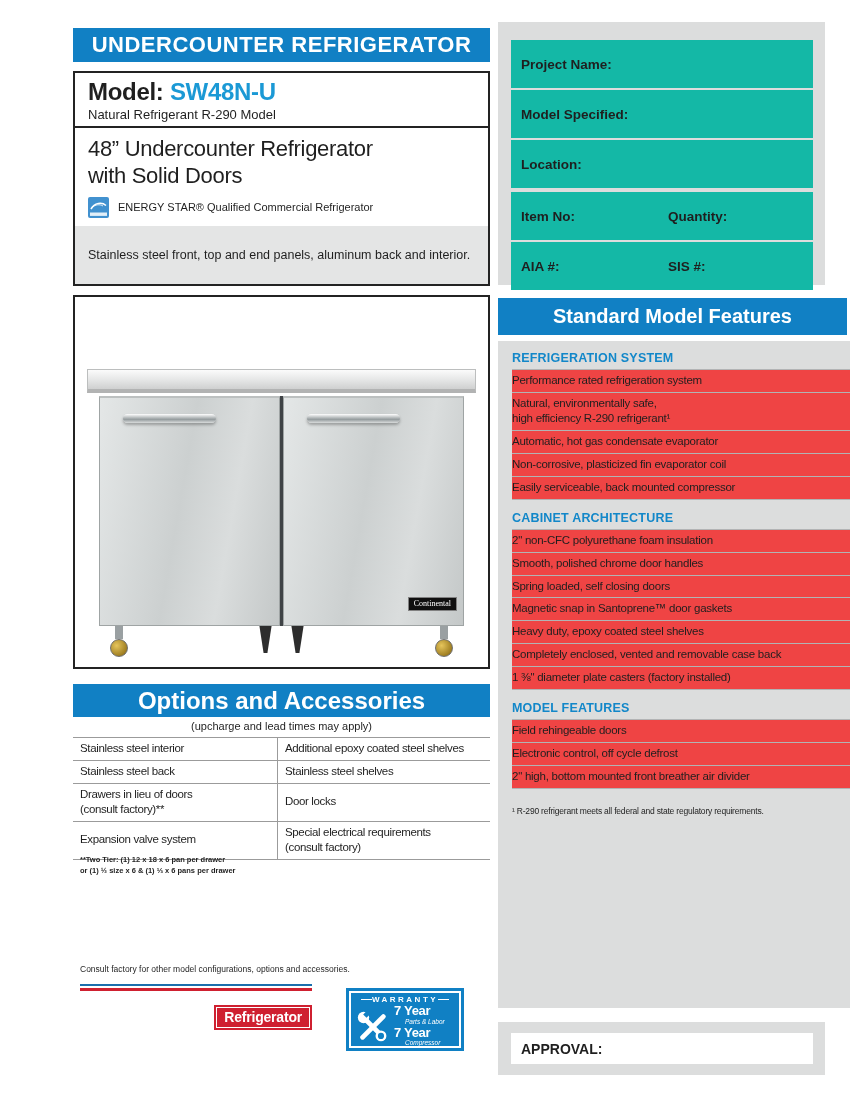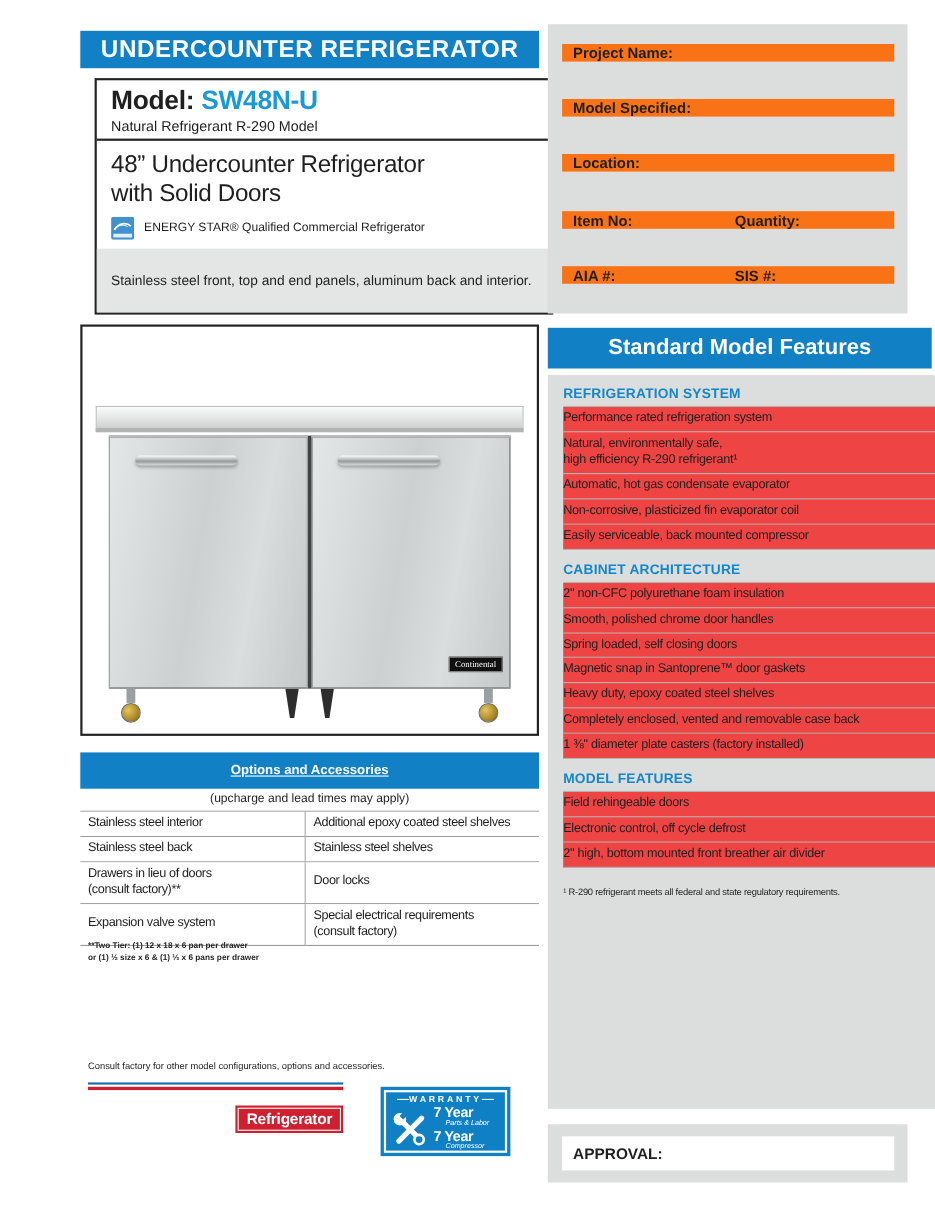--- a/index.html
+++ b/index.html
@@ -7,25 +7,25 @@
   #page {
     position:relative; width:850px; height:1100px; background:#ffffff;
     font-family:"Liberation Sans","DejaVu Sans",sans-serif; color:#1f1f1f;
     overflow:hidden;
   }
   .abs { position:absolute; }
 
   
   .blue-bar { background:#1180c4; color:#fff; font-weight:bold; text-align:center; }
   #header-bar { left:73px; top:28px; width:417px; height:34px; font-size:22px; line-height:34px; letter-spacing:.5px; }
-  #options-bar { left:73px; top:684px; width:417px; height:33px; font-size:12px; line-height:33px;text-decoration:underline; }
+  #options-bar { left:73px; top:684px; width:417px; height:33px; font-size:24px; line-height:33px; }
   #features-bar { left:498px; top:298px; width:349px; height:37px; font-size:20px; line-height:37px; }
 
   
-  #info-box { left:73px; top:71px; width:417px; height:215px; border:2px solid #232323; background:#fff; display:flex; flex-direction:column;margin-left:13px; }
+  #info-box { left:73px; top:71px; width:417px; height:215px; border:2px solid #232323; background:#fff; display:flex; flex-direction:column; }
   .model-sec { padding:5px 13px 4px; border-bottom:2px solid #232323; }
   .model-line { font-size:24px; font-weight:bold; letter-spacing:-.3px; }
   .model-num { color:#1b99d5; }
   .model-sub { font-size:13px; margin-top:1px; }
   .title-sec { padding:8px 13px 0; }
   .title-line { font-size:22px; line-height:1.22; letter-spacing:-.3px; }
   .energy-row { display:flex; align-items:center; gap:9px; margin:7px 0 8px; }
   .energy-text { font-size:11px; }
   .desc-sec { background:#e4e5e5; flex:1; display:flex; align-items:center; padding:0 13px; font-size:12.5px; }
 
@@ -75,21 +75,21 @@
   .w-title-row { display:flex; align-items:center; justify-content:center; gap:0; color:#fff; }
   .w-dash { width:11px; height:1px; background:#fff; }
   .w-title { font-size:8px; font-weight:bold; letter-spacing:2.5px; }
   .w-body { display:flex; flex:1; align-items:center; gap:5px; color:#fff; }
   .w-big { font-size:13px; font-weight:bold; line-height:1.05; letter-spacing:-.3px; }
   .w-small { font-size:6.5px; font-style:italic; line-height:1.25; margin-left:11px; }
 
   
   .gray-block { background:#dcdddd; }
   #fields-block { left:498px; top:22px; width:327px; height:263px; }
-  .field-box { position:absolute; left:13px; right:12px; height:16px; background:#f97316; display:flex; align-items:center; }
+  .field-box { position:absolute; left:13px; right:12px; height:48px; background:#14b8a6; display:flex; align-items:center; }
   .field-label { font-size:13.5px; font-weight:bold; padding-left:10px; white-space:nowrap; }
   .field-label2 { position:absolute; left:52%; font-size:13.5px; font-weight:bold; white-space:nowrap; }
 
   #features-block { left:498px; top:341px; width:376px; height:667px; padding:6px 14px; }
   .feat-heading { color:#1287c9; font-weight:bold; font-size:12.5px; margin:11px 0 4px; letter-spacing:.2px; }
   .feat-heading.first { margin-top:4px; }
   .feat-list { border-top:1px solid #b2b3b4; }
   .feat-item { background:#ef4444; border-bottom:1px solid #b2b3b4; padding:3px 0 4px; font-size:11.5px;
     letter-spacing:-.25px; white-space:pre-line; line-height:1.3; }
   .feat-footnote { font-size:8.5px; margin-top:17px; letter-spacing:-.2px; }

